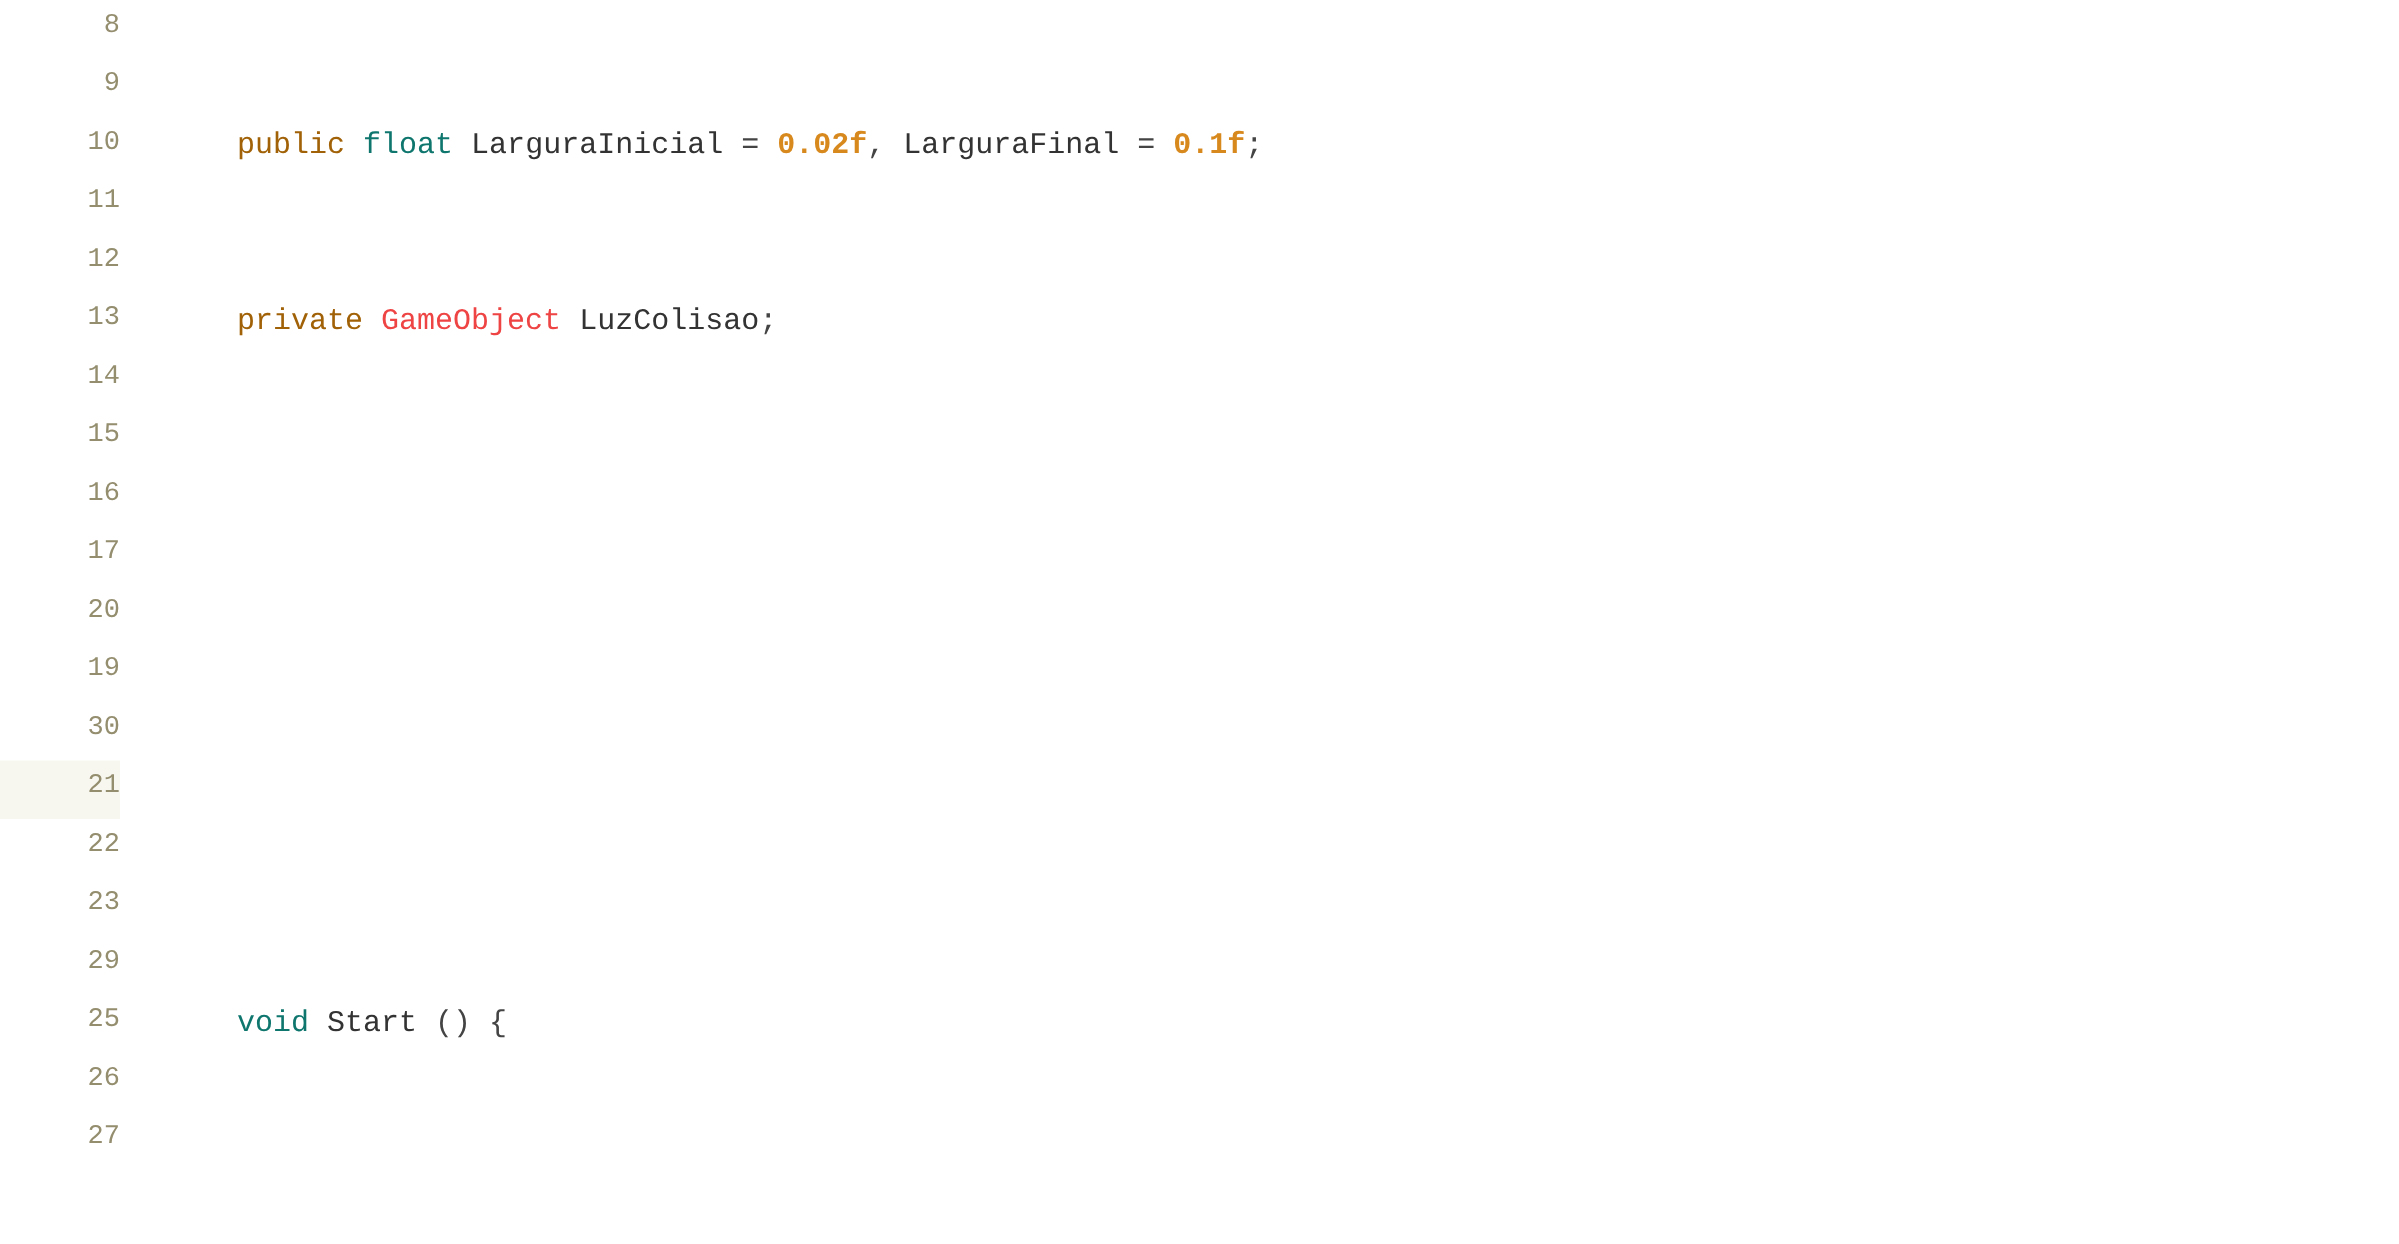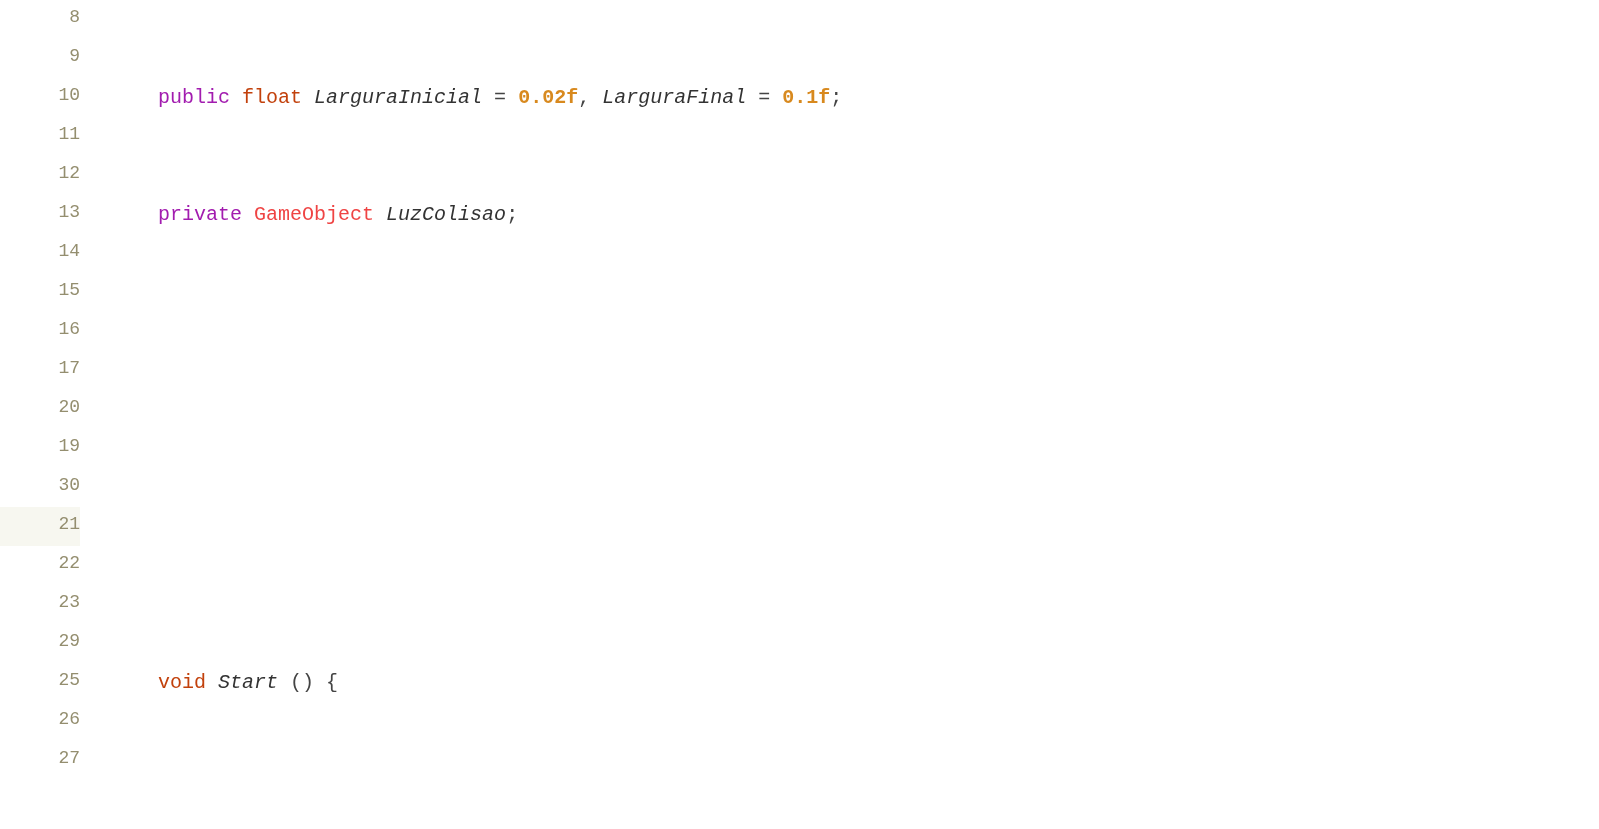--- a/index.html
+++ b/index.html
@@ -31,24 +31,24 @@
       flex: 1;
       white-space: pre;
     }
     .line {
       height: 39px;
     }
     .line-highlight {
       background: linear-gradient(to right, #f7f7f0 0%, #f7f7f0 100%);
       padding-left: 32px;
     }
-    .kw-modifier { color: #a21caf; }
-    .kw-type { color: #c2410c; }
+    .kw-modifier { color: #a16207; }
+    .kw-type { color: #0f766e; }
     .type-user { color: #ef4444; }
-    .ident { color: #333333; font-style: italic; }
+    .ident { color: #333333; }
     .number { color: #d8891e; font-weight: bold; }
     .punct { color: #444444; }
   </style>
 </head>
 <body>
 
 <div class="editor">
   <div class="gutter">
     <div class="line">8</div>
     <div class="line">9</div>

